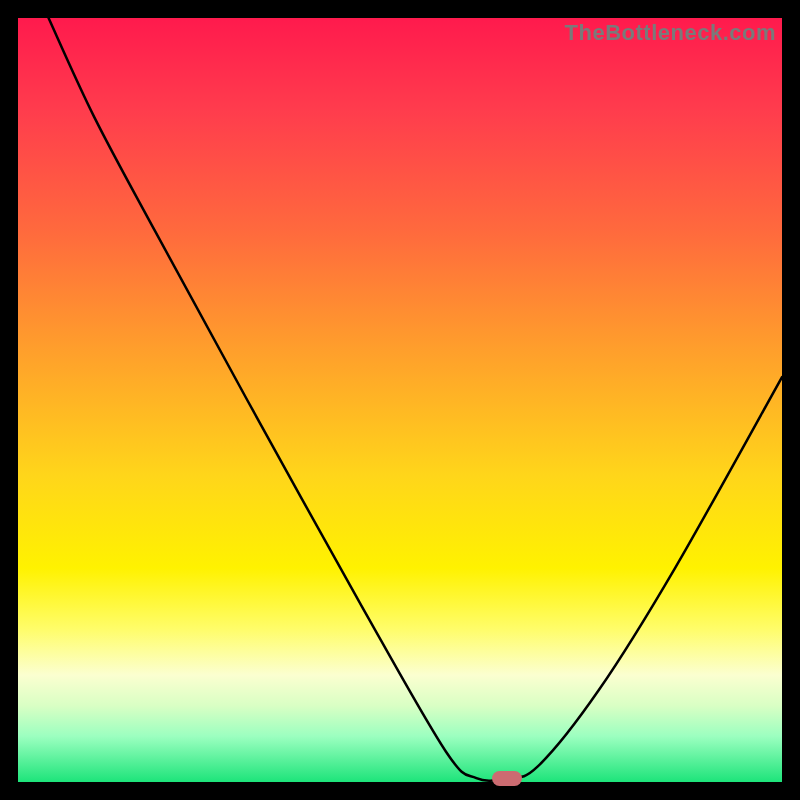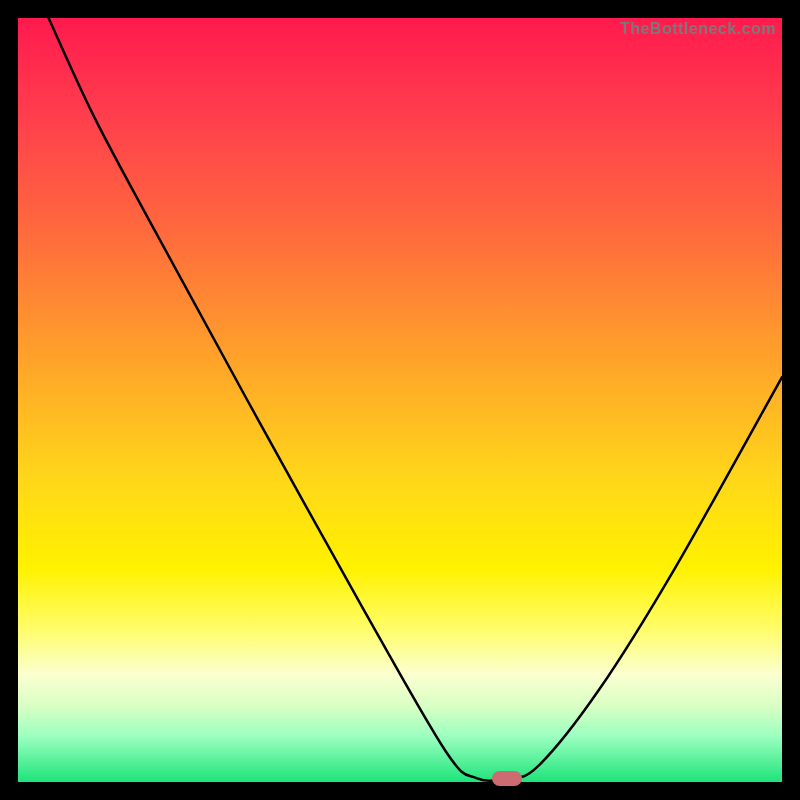--- a/index.html
+++ b/index.html
@@ -36,21 +36,21 @@
       #d9ffc4 90%,
       #9cffc0 94%,
       #1de47a 100%
     );
   }
   .watermark {
     position: absolute;
     top: 2px;
     right: 6px;
     color: #7a7a7a;
-    font-size: 16px;
+    font-size: 22px;
     font-weight: 600;
     letter-spacing: 0.5px;
     pointer-events: none;
   }
   svg.curve {
     position: absolute;
     left: 0;
     top: 0;
     width: 764px;
     height: 764px;

